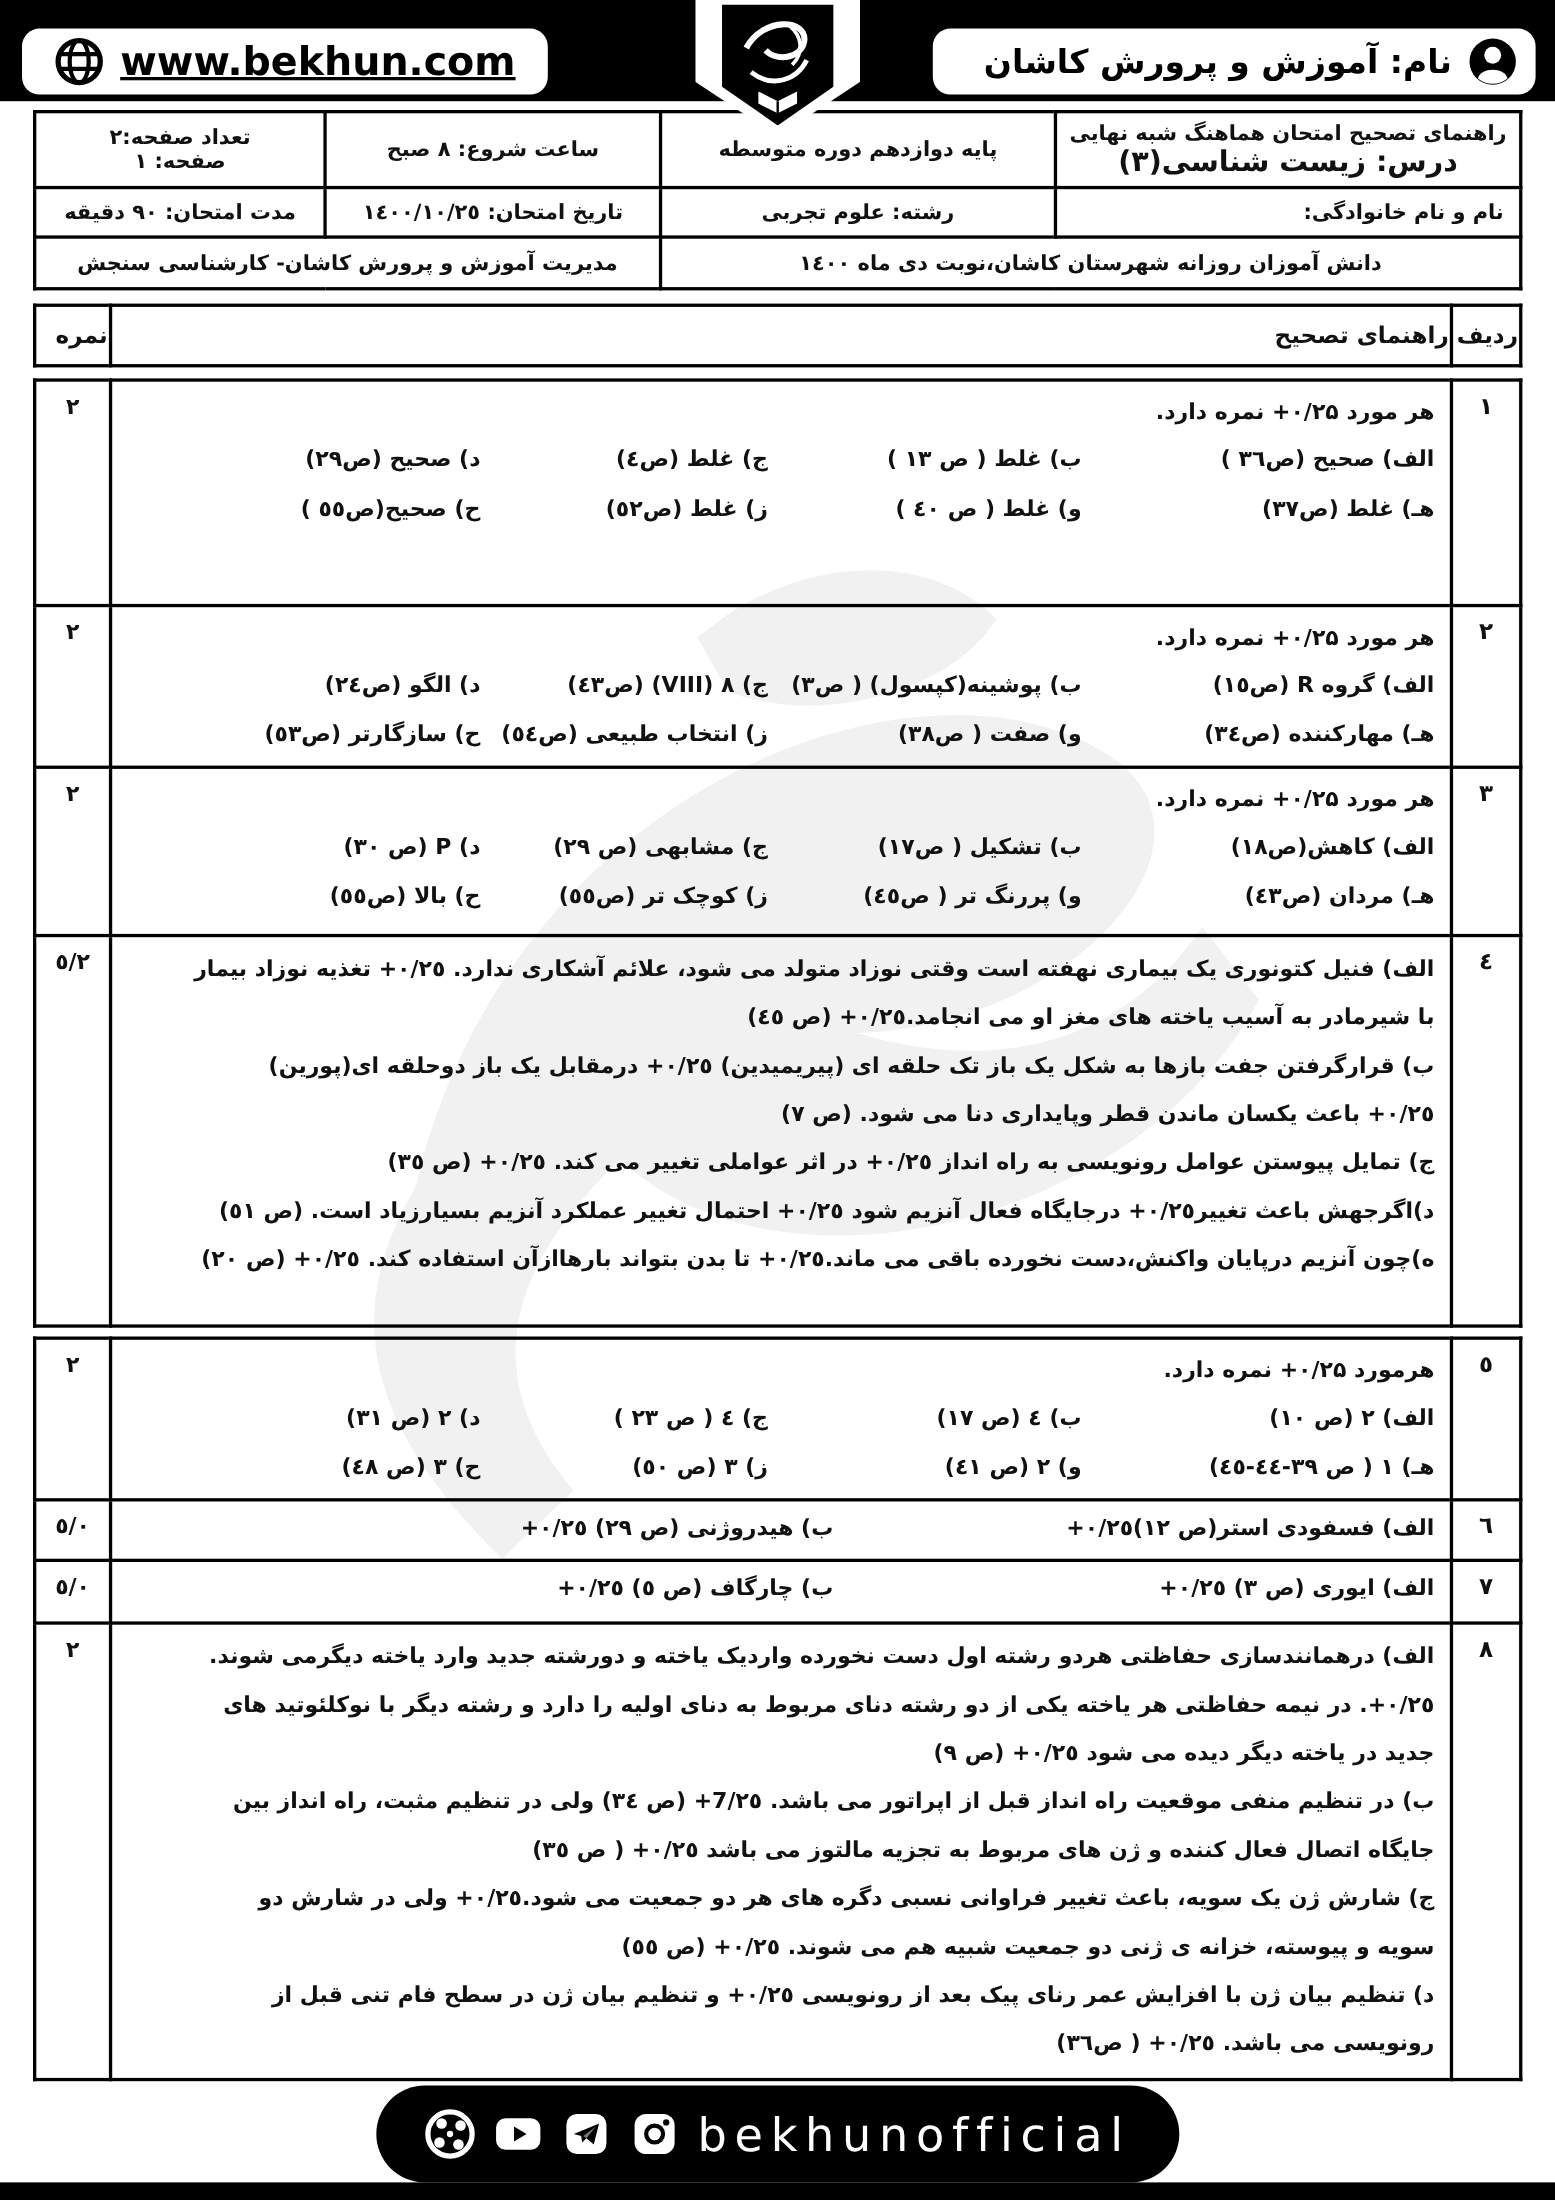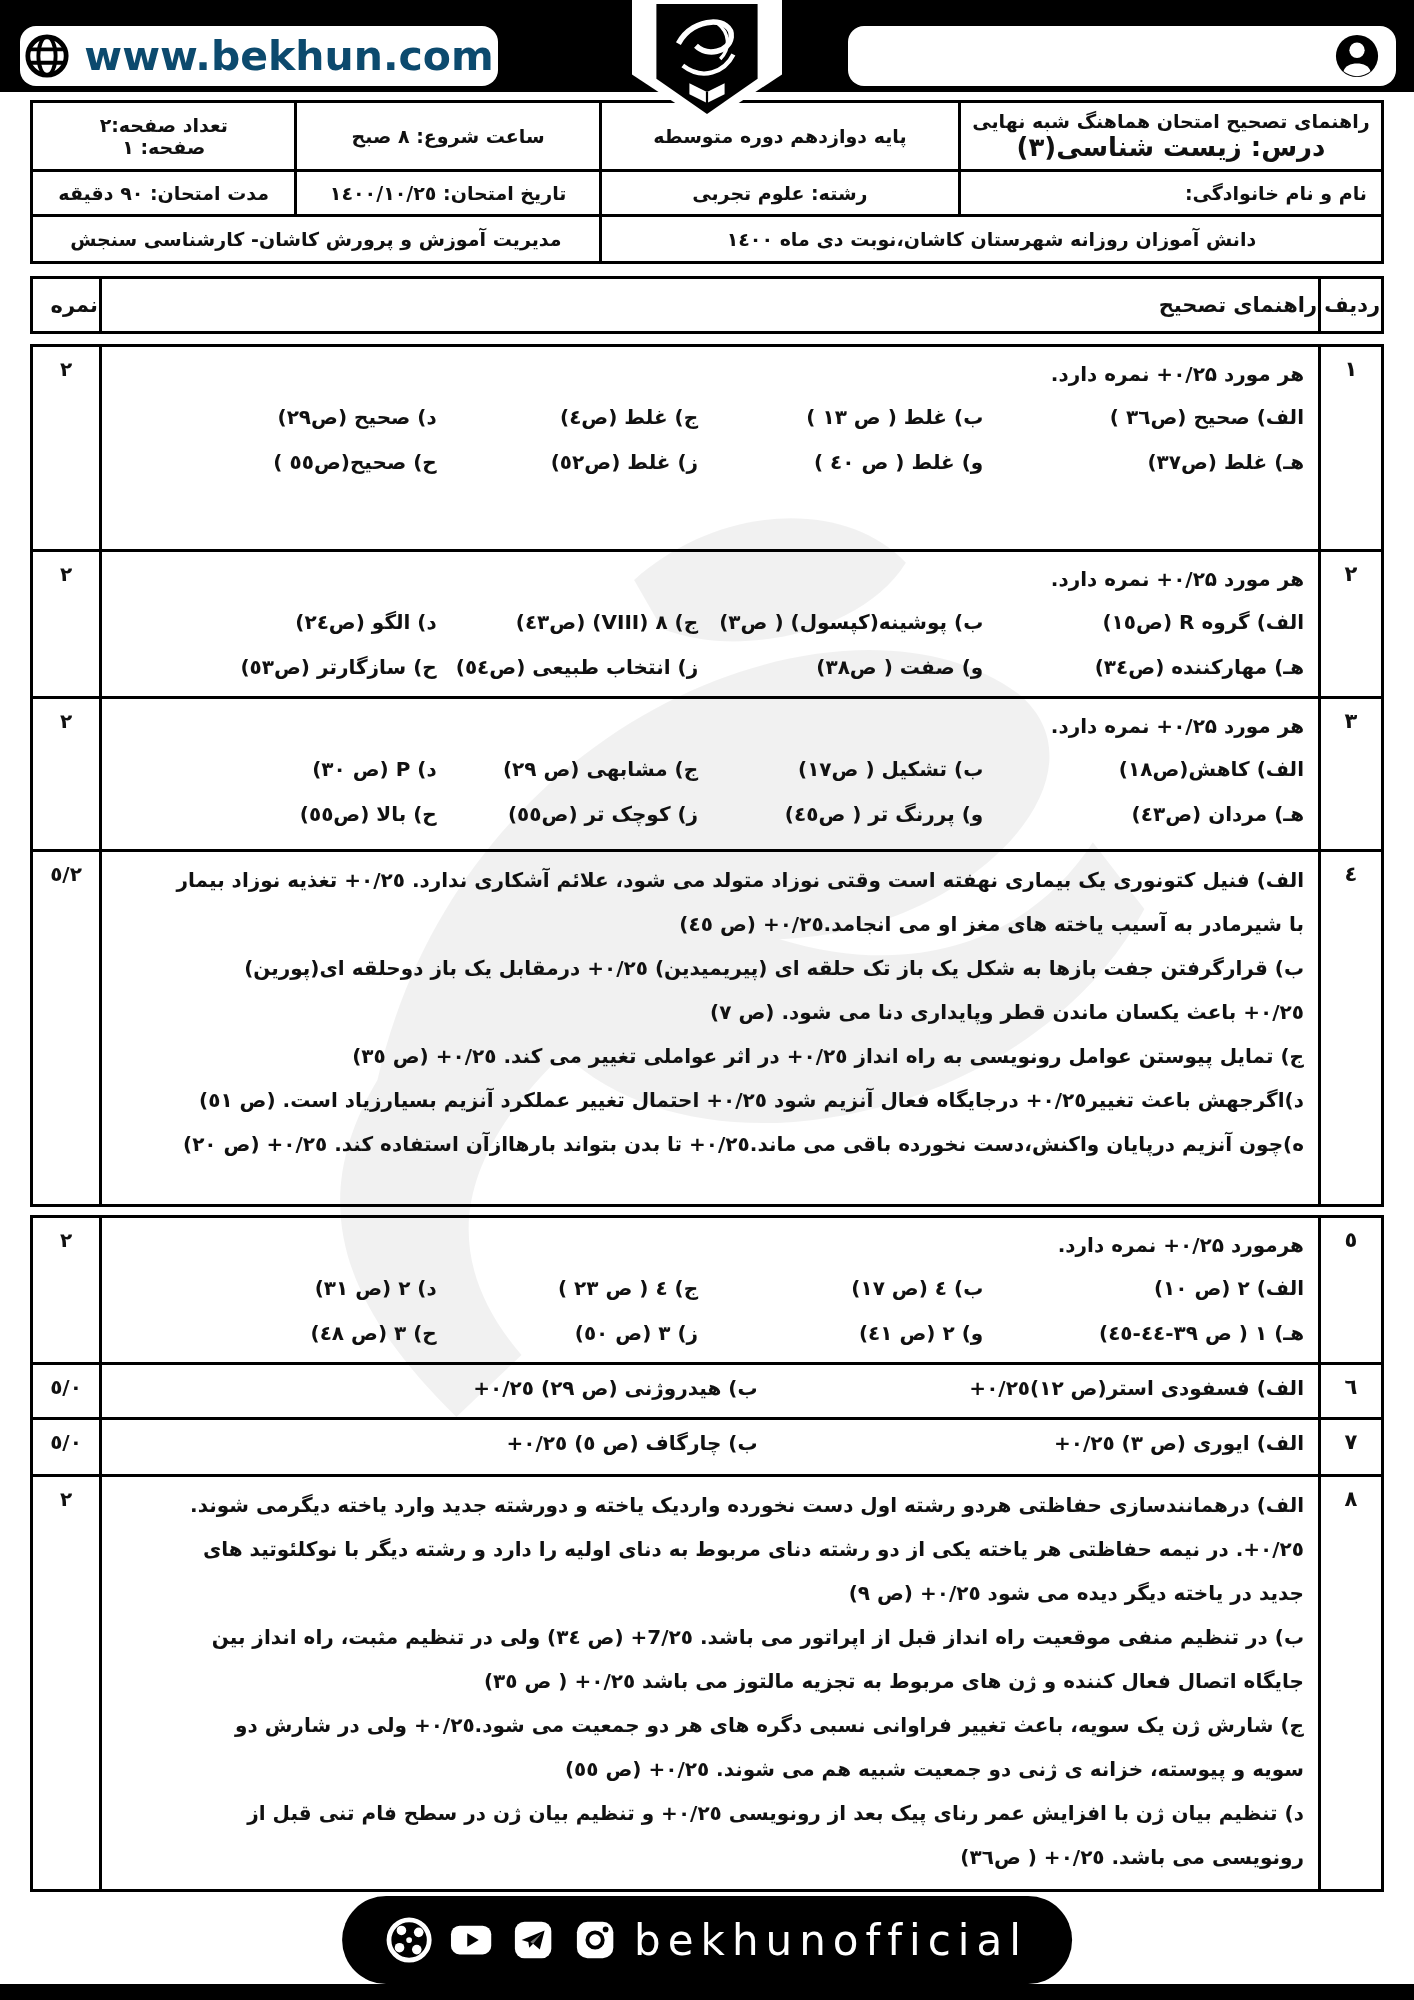--- a/index.html
+++ b/index.html
@@ -4,21 +4,21 @@
 <style>
   html,body{margin:0;padding:0;background:#888;}
   .page{position:relative;width:1414px;height:2000px;margin:0 auto;background:#fff;
         overflow:hidden;font-family:"DejaVu Sans",sans-serif;color:#111;}
 
   
   .topbar{position:absolute;top:0;left:0;right:0;height:92px;background:#000;}
   .pill{position:absolute;top:26px;height:60px;background:#fff;border-radius:16px;
         display:flex;align-items:center;}
   .pill.site{left:20px;width:478px;justify-content:center;gap:14px;}
-  .site-text{font-size:41px;font-weight:bold;color:#0c4a6e;direction:ltr;}
+  .site-text{font-size:36px;font-weight:bold;color:#000000;direction:ltr;text-decoration:underline;}
   .pill.name{right:18px;width:548px;direction:rtl;padding:0 16px;gap:14px;box-sizing:border-box;}
   .name-text{font-size:30px;font-weight:bold;color:#000;white-space:nowrap;}
   .logo-wrap{position:absolute;left:50%;top:0;transform:translateX(-50%);
              width:150px;height:124px;background:#fff;
              clip-path:polygon(0 0,100% 0,100% 60%,50% 100%,0 60%);
              display:flex;justify-content:center;z-index:3;}
   .logo-shield{margin-top:4px;width:118px;height:110px;}
 
   
   .doc{position:absolute;left:30px;right:30px;top:100px;direction:rtl;}
@@ -102,20 +102,21 @@
         <line x1="50" y1="80" x2="50" y2="90" stroke="#000" stroke-width="2"></line>
       </svg>
     </div>
 
     <div class="pill name">
       <svg class="soc" width="46" height="46" viewBox="0 0 48 48">
         <circle cx="24" cy="24" r="22" fill="#000"></circle>
         <circle cx="24" cy="18" r="8" fill="#fff"></circle>
         <path d="M10 40 C12 29 36 29 38 40 A22 22 0 0 1 10 40 Z" fill="#fff"></path>
       </svg>
+      <span class="name-text">نام: آموزش و پرورش کاشان</span>
     </div>
   </div>
 
   <div class="doc">
 
     <table class="info-table">
       <colgroup>
           <col style="width:424px">
           <col style="width:360px">
           <col style="width:305px">

